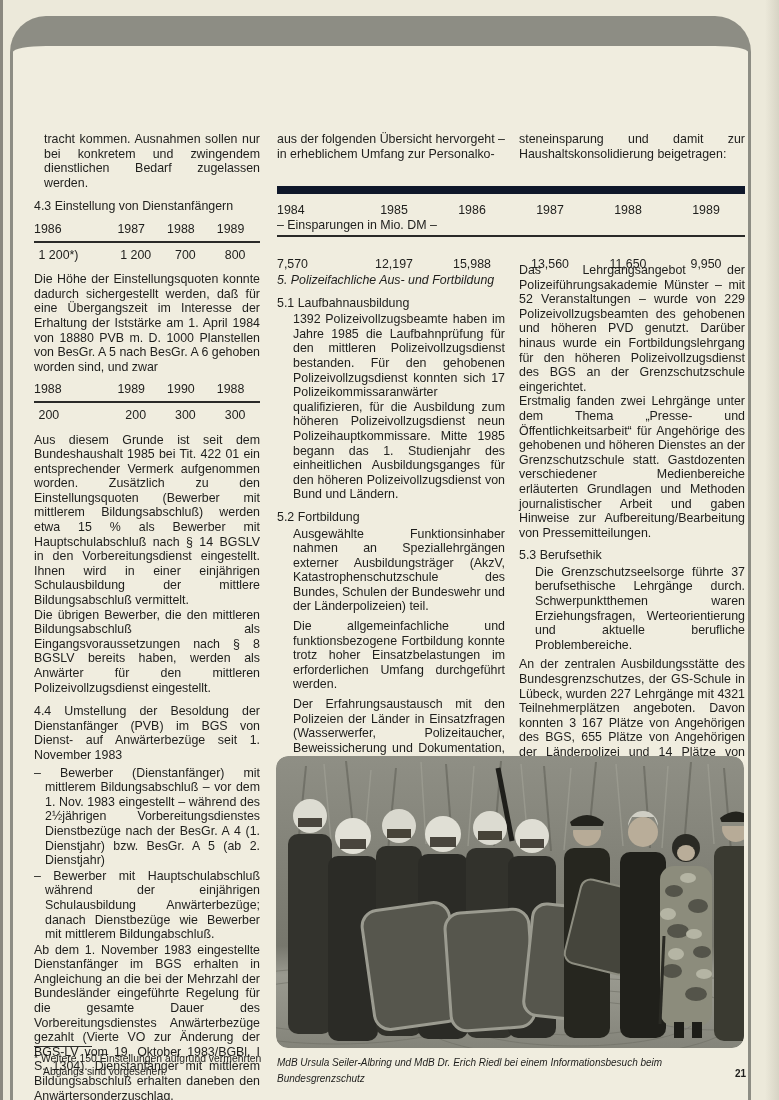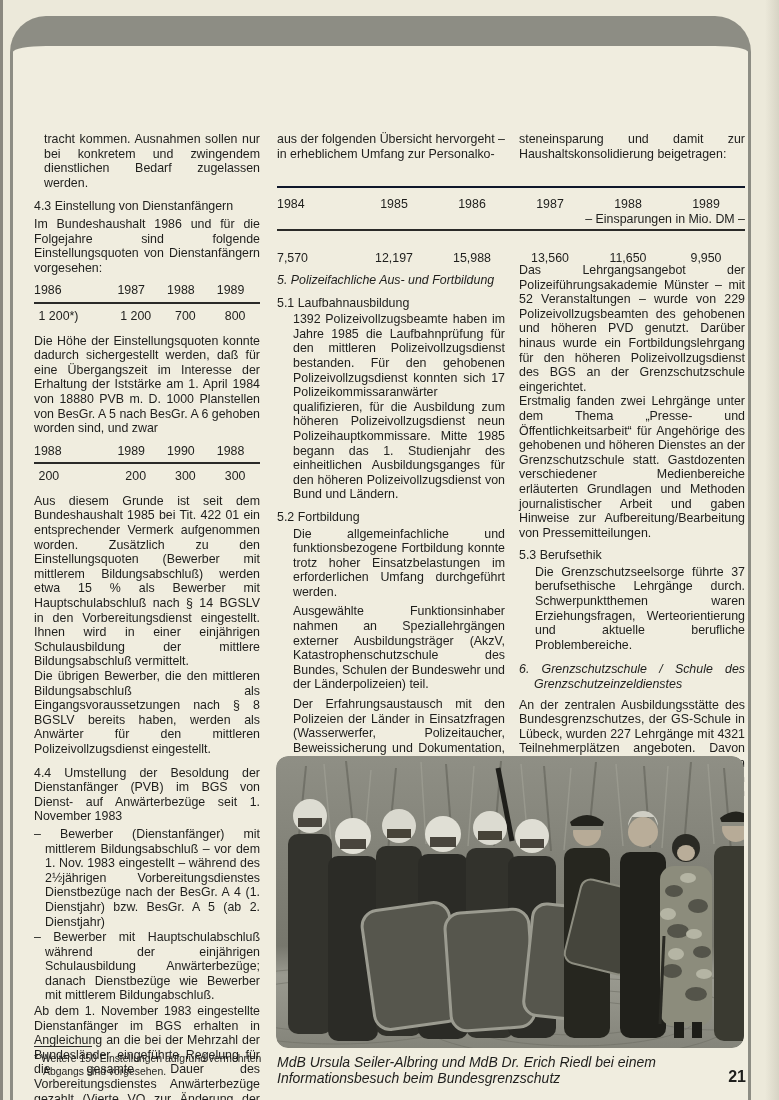--- a/index.html
+++ b/index.html
@@ -37,50 +37,49 @@
   .sub-head{margin:8px 0 2px 0 !important;}
   .hang{padding-left:11px;text-indent:-11px;margin:0 0 1px 0 !important;}
   
   .stable{margin:8px 0 10px 0;}
   .trow{display:flex;}
   .tc{flex:0 0 22%;text-align:center;}
   .tc.c0{flex:0 0 32%;text-align:left;}
   .thead{border-bottom:2px solid #2a2a28;padding-bottom:4px;}
   .tvals{padding-top:5px;justify-content:flex-end;}
   
-  .btable{position:absolute;left:277px;top:186px;width:468px;border-top:2px solid #0f172a;font-size:12.4px;}
+  .btable{position:absolute;left:277px;top:186px;width:468px;border-top:8px solid #0f172a;font-size:12.4px;}
   .brow{display:flex;}
   .bc{flex:1;text-align:center;}
   .bc.c0{text-align:left;}
   .bhead{padding-top:9px;}
-  .bsub{text-align:right;border-bottom:2px solid #2a2a28;padding:1px 0 3px 0;}
+  .bsub{text-align:left;border-bottom:2px solid #2a2a28;padding:1px 0 3px 0;}
   .bvals{padding-top:20px;}
   
   .footnote{position:absolute;left:34px;top:1046px;width:232px;font-size:10.4px;line-height:13px;text-align:left;}
   .footnote .rule{width:58px;border-top:1.6px solid #2a2a28;margin-bottom:5px;}
   .footnote .fn-text{display:block;padding-left:9px;text-indent:-9px;}
   
   .photo-wrap{position:absolute;left:276px;top:756px;width:468px;height:292px;}
   .photo-wrap svg{display:block;border-radius:12px;}
   .caption{position:absolute;left:277px;top:1055px;width:440px;
-    font-style:italic;font-size:14px;line-height:15.6px;text-align:left;}
+    font-style:italic;font-size:10px;line-height:15.6px;text-align:left;}
   .pageno{position:absolute;left:718px;top:1068px;width:28px;text-align:right;
-    font-size:16px;font-weight:bold;}
+    font-size:10px;font-weight:bold;}
 </style>
 </head>
 <body>
 
 <div class="scan-left"></div>
 <div class="scan-right"></div>
 <div class="frame"></div>
 
 <div class="col c1">
   <p class="indented tight">tracht kommen. Ausnahmen sollen nur bei konkretem und zwingendem dienstlichen Bedarf zugelassen werden.</p>
   <p class="head tight">4.3 Einstellung von Dienstanfängern</p>
-  <p class="tight">Im Bundeshaushalt 1986 und für die Folgejahre sind folgende Einstellungsquoten von Dienstanfängern vorgesehen:</p>
 
   <div class="stable">
     <div class="trow thead">
       <span class="tc c0">1986</span>
       <span class="tc">1987</span>
       <span class="tc">1988</span>
       <span class="tc">1989</span>
     </div>
     <div class="trow tvals">
       <span class="tc c0">1 200*)</span>
@@ -141,31 +140,30 @@
     <span class="bc">11,650</span>
     <span class="bc">9,950</span>
   </div>
 </div>
 
 <div class="col c2">
   <p class="it-head">5. Polizeifachliche Aus- und Fortbildung</p>
   <p class="sub-head tight">5.1 Laufbahnausbildung</p>
   <p>1392 Polizeivollzugsbeamte haben im Jahre 1985 die Laufbahnprüfung für den mittleren Polizeivollzugsdienst bestanden. Für den gehobenen Polizeivollzugsdienst konnten sich 17 Polizeikommissaranwärter qualifizieren, für die Ausbildung zum höheren Polizeivollzugsdienst neun Polizeihauptkommissare. Mitte 1985 begann das 1. Studienjahr des einheitlichen Ausbildungsganges für den höheren Polizeivollzugsdienst von Bund und Ländern.</p>
   <p class="sub-head tight">5.2 Fortbildung</p>
+  <p>Ausgewählte Funktionsinhaber nahmen an Speziallehrgängen externer Ausbildungsträger (AkzV, Katastrophenschutzschule des Bundes, Schulen der Bundeswehr und der Länderpolizeien) teil.</p>
   <p>Die allgemeinfachliche und funktionsbezogene Fortbildung konnte trotz hoher Einsatzbelastungen im erforderlichen Umfang durchgeführt werden.</p>
-  <p>Ausgewählte Funktionsinhaber nahmen an Speziallehrgängen externer Ausbildungsträger (AkzV, Katastrophenschutzschule des Bundes, Schulen der Bundeswehr und der Länderpolizeien) teil.</p>
   <p>Der Erfahrungsaustausch mit den Polizeien der Länder in Einsatzfragen (Wasserwerfer, Polizeitaucher, Beweissicherung und Dokumentation, Aufklärung, Selbstverteidigung) hat zur Vereinheitlichung beigetragen. Vom 20.5. bis 23.5.1985 fand eine gemeinsame Polizeitaucherübung des Bundes und der Länder bei der Grenzschutzschule in Lübeck statt.</p>
 </div>
 
 <div class="col c3">
   <p class="tight">Das Lehrgangsangebot der Polizeiführungsakademie Münster – mit 52 Veranstaltungen – wurde von 229 Polizeivollzugsbeamten des gehobenen und höheren PVD genutzt. Darüber hinaus wurde ein Fortbildungslehrgang für den höheren Polizeivollzugsdienst des BGS an der Grenzschutzschule eingerichtet.</p>
   <p class="tight">Erstmalig fanden zwei Lehrgänge unter dem Thema „Presse- und Öffentlichkeitsarbeit“ für Angehörige des gehobenen und höheren Dienstes an der Grenzschutzschule statt. Gastdozenten verschiedener Medienbereiche erläuterten Grundlagen und Methoden journalistischer Arbeit und gaben Hinweise zur Aufbereitung/Bearbeitung von Pressemitteilungen.</p>
   <p class="sub-head tight">5.3 Berufsethik</p>
   <p>Die Grenzschutzseelsorge führte 37 berufsethische Lehrgänge durch. Schwerpunktthemen waren Erziehungsfragen, Werteorientierung und aktuelle berufliche Problembereiche.</p>
-  <p class="it-head wrap">6. Grenzschutzschule / Schule des Grenzschutzeinzeldienstes</p>
   <p class="tight">An der zentralen Ausbildungsstätte des Bundesgrenzschutzes, der GS-Schule in Lübeck, wurden 227 Lehrgänge mit 4321 Teilnehmerplätzen angeboten. Davon konnten 3 167 Plätze von Angehörigen des BGS, 655 Plätze von Angehörigen der Länderpolizei und 14 Plätze von sonstigen</p>
 </div>
 
 <div class="footnote">
   <div class="rule"></div>
   <span class="fn-text">* Weitere 150 Einstellungen aufgrund vermehrten Abgangs sind vorgesehen.</span>
 </div>
 
 <div class="photo-wrap">
   <svg width="468" height="292" viewBox="0 0 468 292" xmlns="http://www.w3.org/2000/svg">

